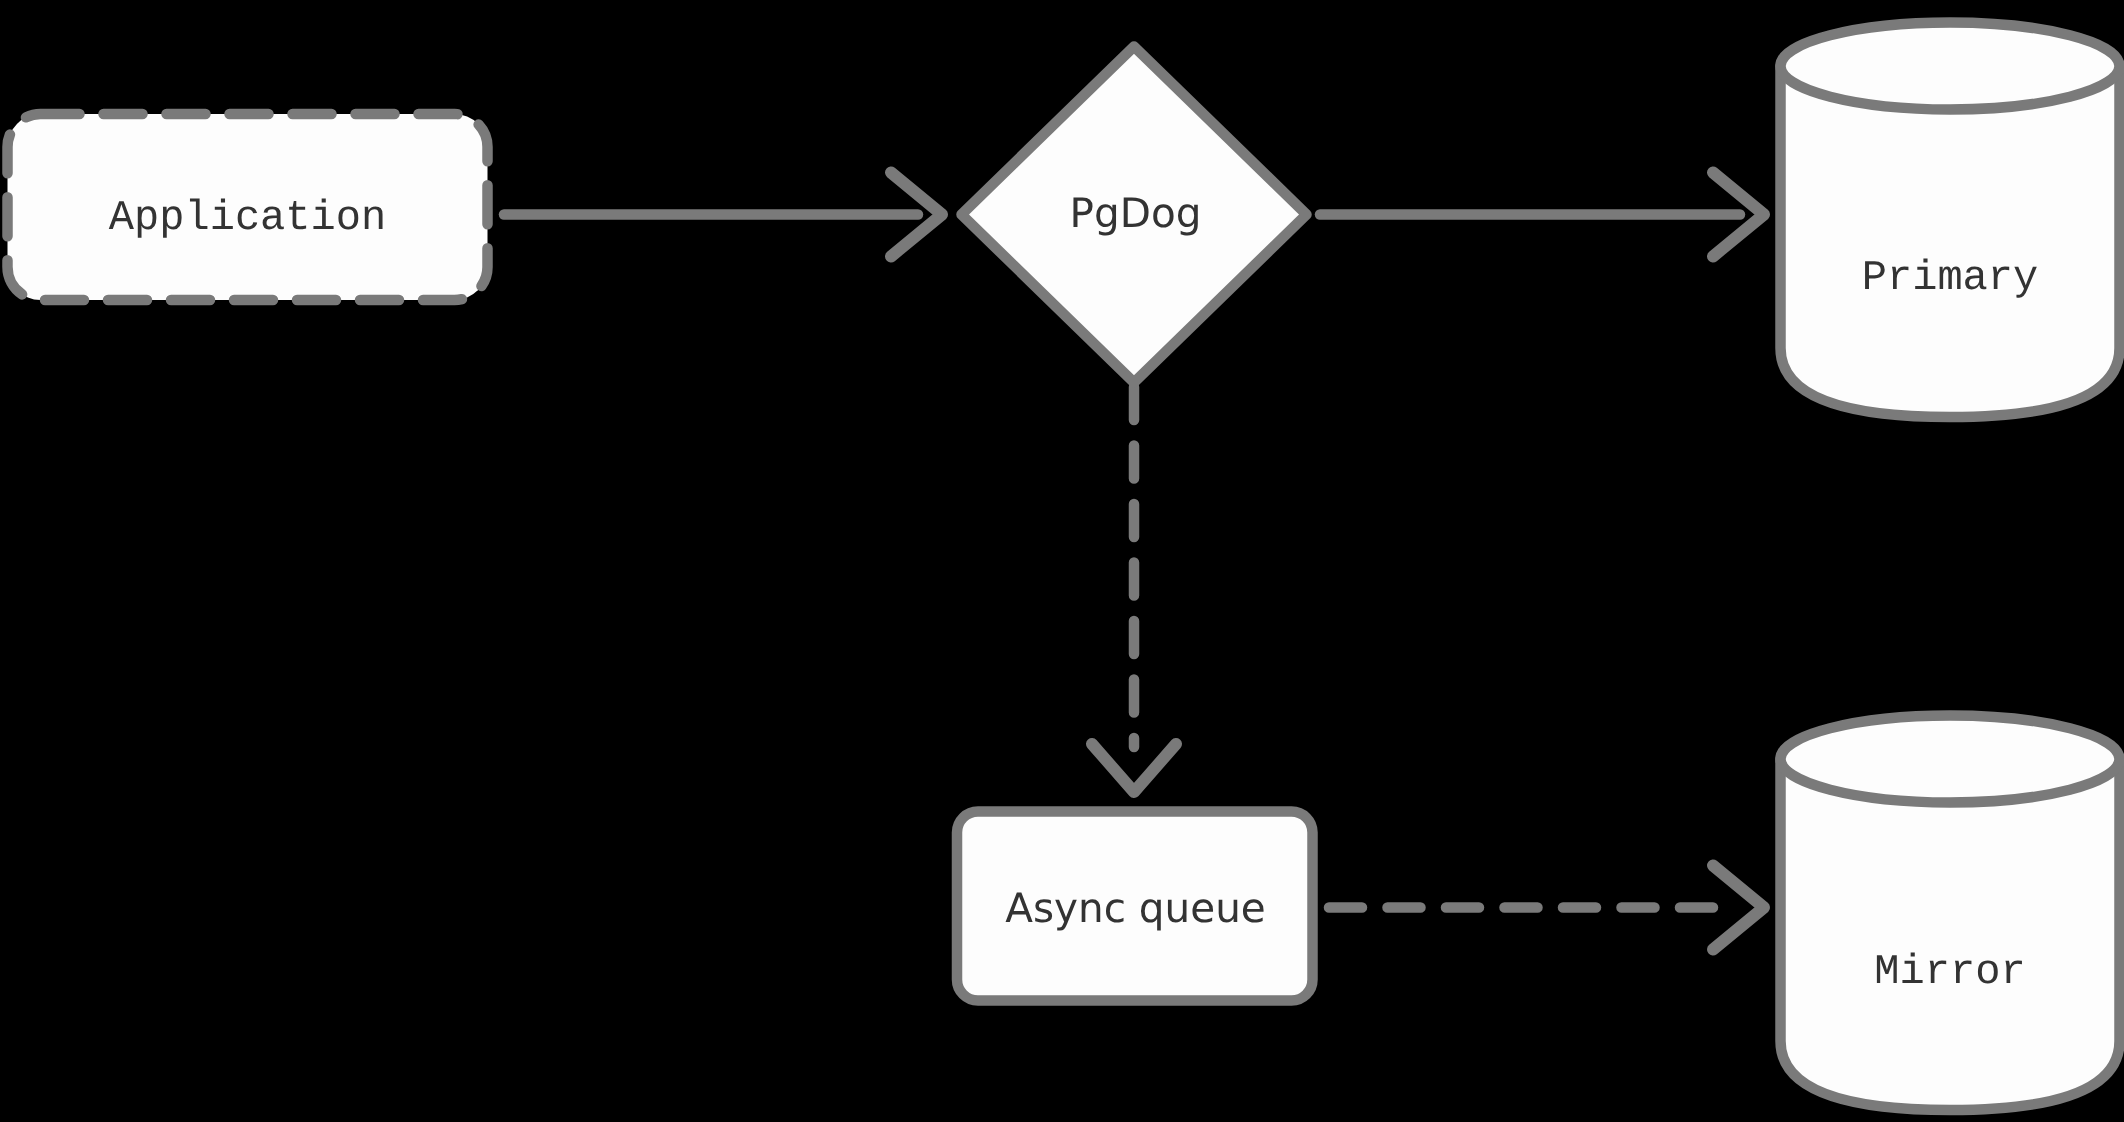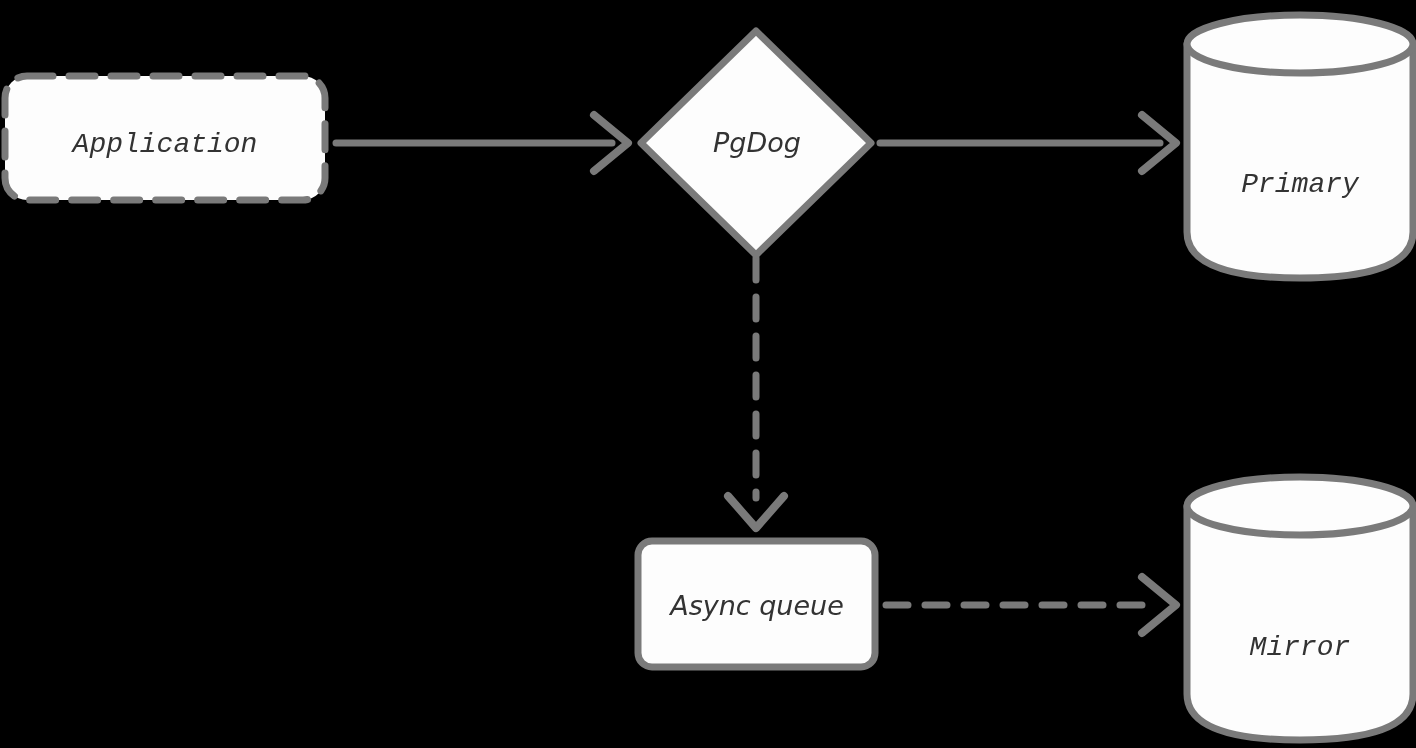--- a/index.html
+++ b/index.html
@@ -12,21 +12,20 @@
     width: 1416px;
     height: 748px;
     overflow: hidden;
     font-family: "Liberation Mono", "DejaVu Sans Mono", monospace;
   }
   #diagram-root {
     position: relative;
     width: 1348px;
     height: 748px;
     background: #000000;
-    font-style: italic;
   }
   svg.diagram-canvas {
     display: block;
     width: 1416px;
     height: 748px;
   }
   .node-shape {
     fill: #fdfdfd;
     stroke: #7a7a7a;
     stroke-width: 7;

